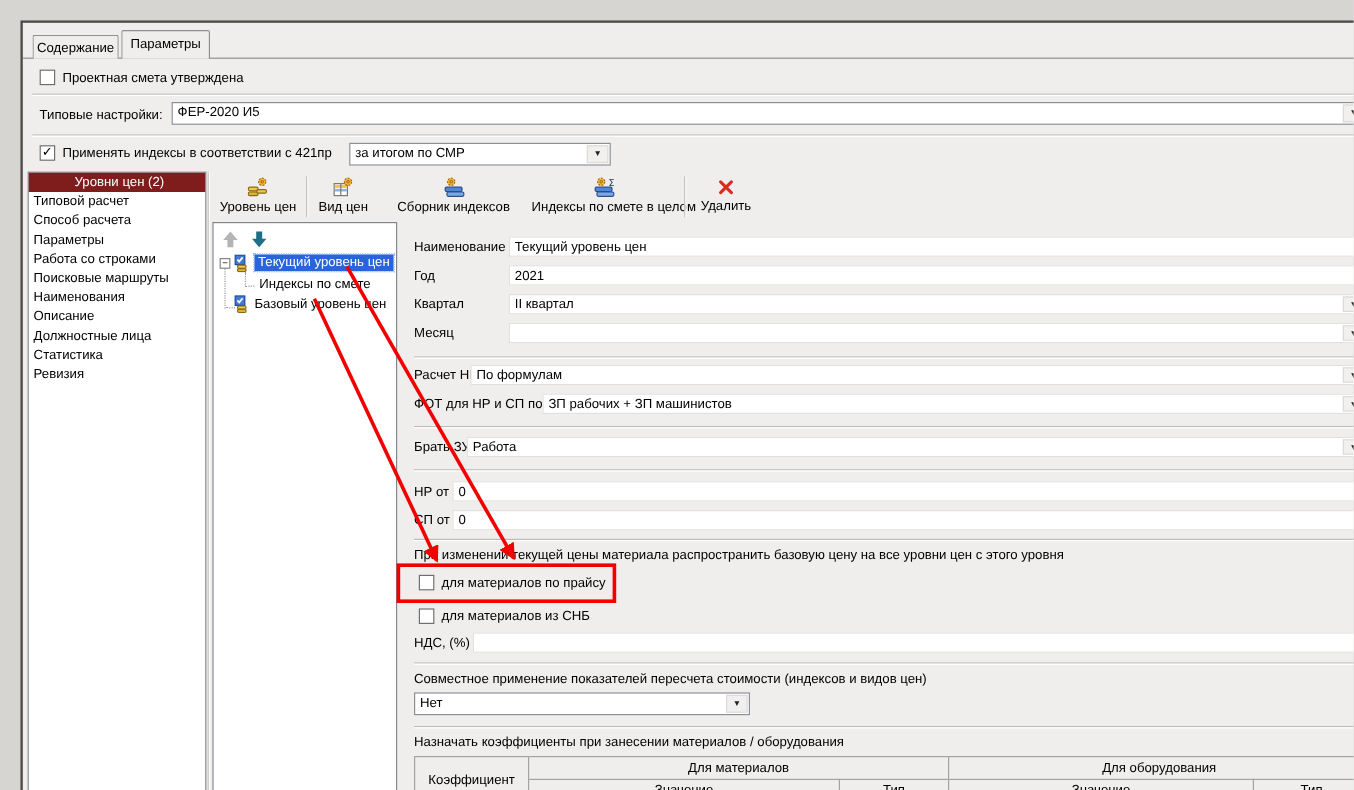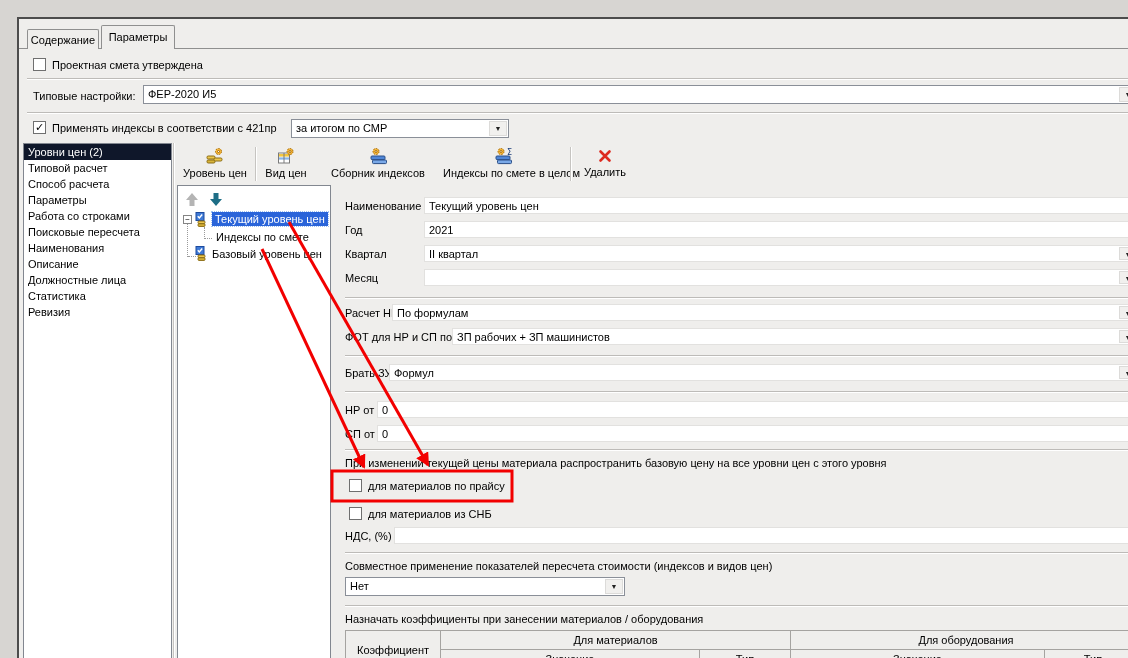--- a/index.html
+++ b/index.html
@@ -18,21 +18,21 @@
   .tab.active{z-index:3;line-height:23px;}
   .tabline{border-top:1px solid #8f8f8f;height:0;}
   .cbx{box-sizing:border-box;width:13px;height:13px;background:#fff;border:1px solid #6f6f6f;
        text-align:center;line-height:11px;font-size:11px;font-weight:bold;}
   .field{box-sizing:border-box;background:#fff;border:1px solid #e2e1df;height:17px;
          line-height:15px;padding:1px 4px;white-space:nowrap;overflow:hidden;}
   .field.bordered{border:1px solid #8a8f98;}
   .cbtn{position:absolute;right:1px;top:1px;bottom:1px;width:16px;background:#f1f0ee;
         border:1px solid #dcdbd9;text-align:center;color:#222;font-size:7px;line-height:13px;}
   .list-item{height:16px;line-height:16px;padding-left:4px;white-space:nowrap;overflow:hidden;}
-  .list-item.sel{background:#0f172a;color:#fff;}
+  .list-item.sel{background:#7f1d1d;color:#fff;text-align:center;}
   .tbtn{text-align:center;}
   .tbtn .cap{display:block;margin-top:2px;white-space:nowrap;}
   .tree-sel{background:#2a64d9;color:#fff;padding:1px 3px;outline:1px dotted #9fc0f2;outline-offset:0px;white-space:nowrap;}
   .dotv{border-left:1px dotted #9a9a9a;width:0;}
   .doth{border-top:1px dotted #9a9a9a;height:0;}
   .exp{box-sizing:border-box;width:9px;height:9px;border:1px solid #848484;background:#fff;
        line-height:7px;text-align:center;font-size:8px;}
   table.coef{border-collapse:collapse;table-layout:fixed;width:796px;background:#efeeec;}
   table.coef td,table.coef th{border:1px solid #a5a3a0;font-weight:normal;text-align:center;
        padding:1px 5px;height:16px;font-size:11px;white-space:nowrap;overflow:hidden;}
@@ -70,21 +70,21 @@
     <span>за итогом по СМР</span>
     <span class="cbtn">▼</span>
   </div>
 
   <div class="abs panel" style="left:4px;top:124px;width:147px;height:526px;">
     <div class="list-item sel"><span>Уровни цен (2)</span></div>
     <div class="list-item"><span>Типовой расчет</span></div>
     <div class="list-item"><span>Способ расчета</span></div>
     <div class="list-item"><span>Параметры</span></div>
     <div class="list-item"><span>Работа со строками</span></div>
-    <div class="list-item"><span>Поисковые пересчета</span></div>
+    <div class="list-item"><span>Поисковые маршруты</span></div>
     <div class="list-item"><span>Наименования</span></div>
     <div class="list-item"><span>Описание</span></div>
     <div class="list-item"><span>Должностные лица</span></div>
     <div class="list-item"><span>Статистика</span></div>
     <div class="list-item"><span>Ревизия</span></div>
   </div>
 
   <div class="abs vsep" style="left:154px;top:124px;height:526px;"></div>
 
   <div class="abs tbtn" style="left:160px;top:128px;width:72px;">
@@ -198,21 +198,21 @@
   <div class="abs lbl" style="left:326px;top:312px;">ФОТ для НР и СП по индексам</div>
   <div class="abs field" style="left:433px;top:309px;width:687px;">
     <span>ЗП рабочих + ЗП машинистов</span>
     <span class="cbtn">▼</span>
   </div>
 
   <div class="abs groove" style="left:326px;top:336px;width:794px;"></div>
 
   <div class="abs lbl" style="left:326px;top:348px;">Брать ЗУ из</div>
   <div class="abs field" style="left:370px;top:345px;width:750px;">
-    <span>Формул</span>
+    <span>Работа</span>
     <span class="cbtn">▼</span>
   </div>
 
   <div class="abs groove" style="left:326px;top:372px;width:794px;"></div>
 
   <div class="abs lbl" style="left:326px;top:385px;">НР от ЗПМ</div>
   <div class="abs field" style="left:358px;top:382px;width:762px;"><span>0</span></div>
 
   <div class="abs lbl" style="left:326px;top:409px;">СП от ЗПМ</div>
   <div class="abs field" style="left:358px;top:406px;width:762px;"><span>0</span></div>

